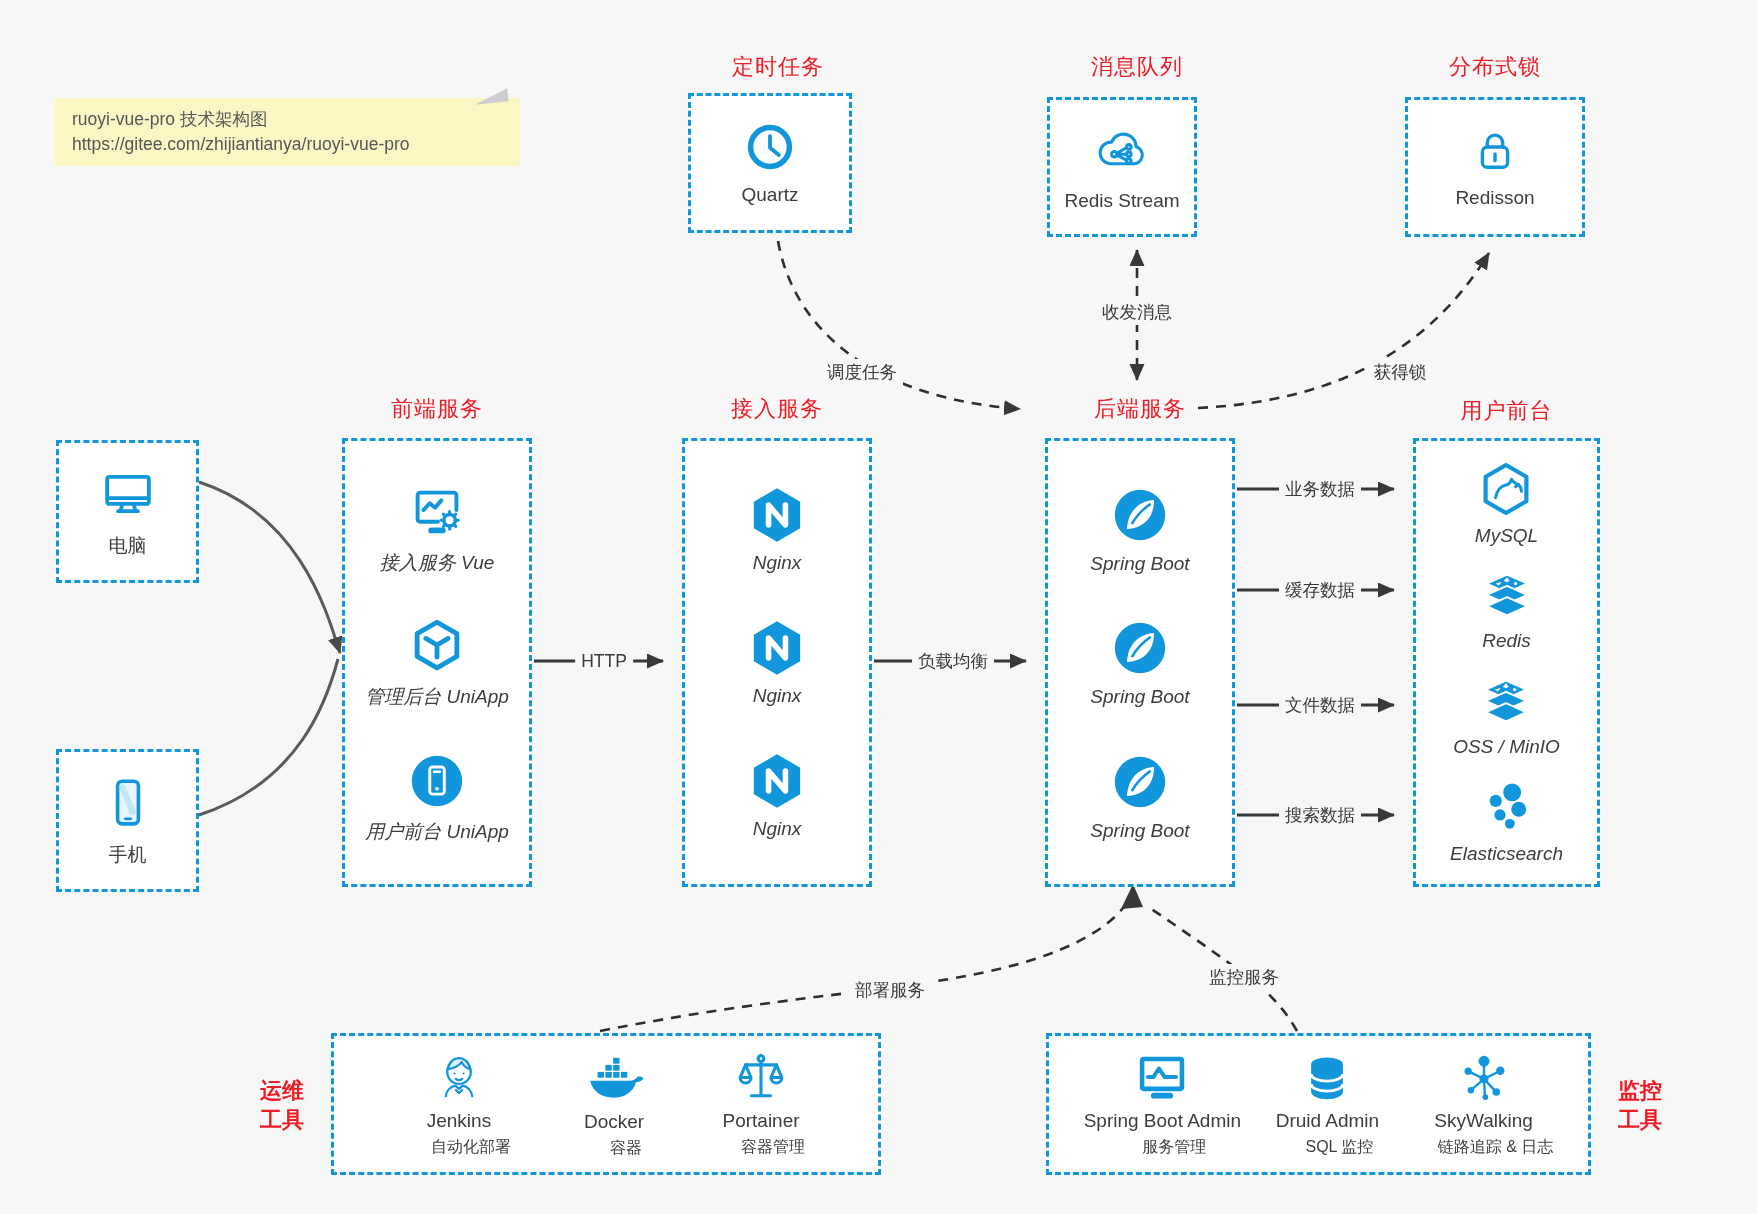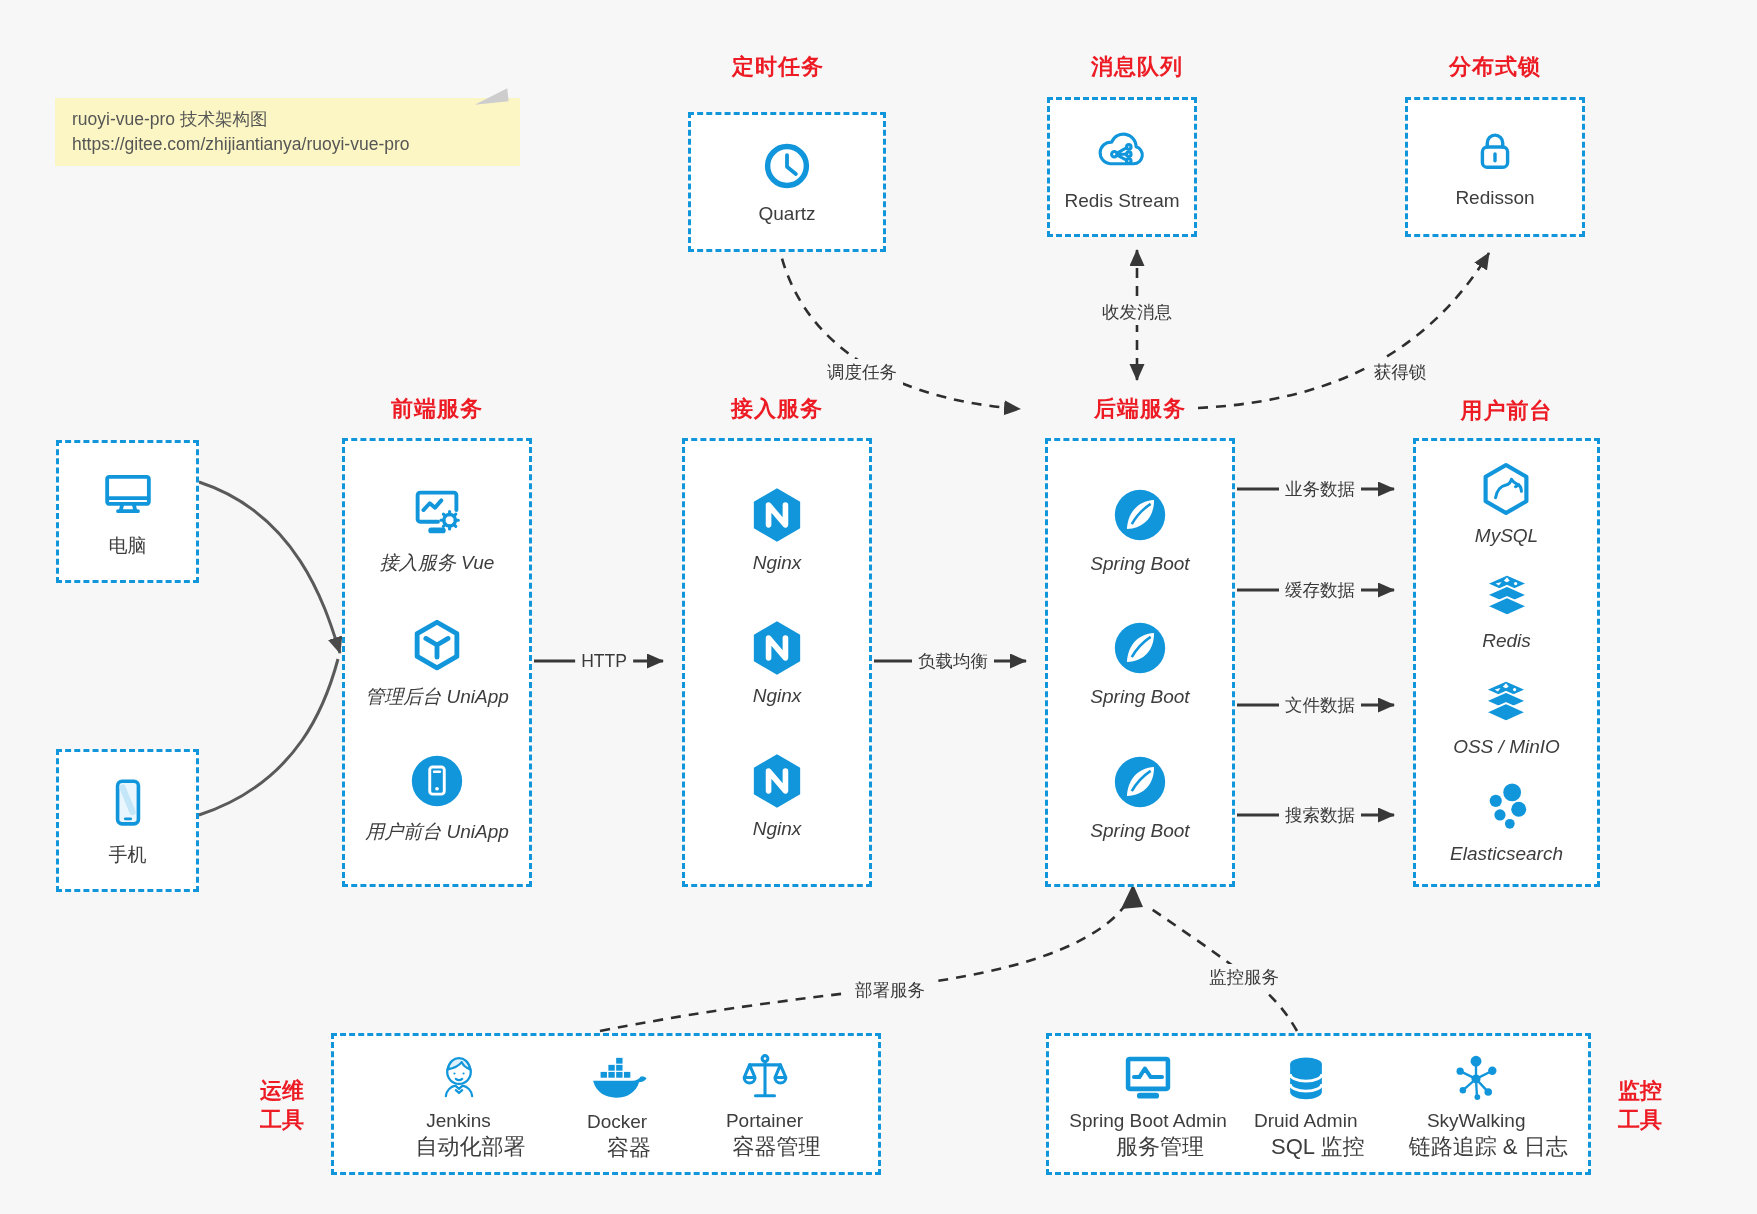--- a/index.html
+++ b/index.html
@@ -3,26 +3,26 @@
 <meta charset="utf-8">
 <style>
   html,body{margin:0;padding:0;background:#e9e9e9;}
   .canvas{position:relative;width:1757px;height:1214px;background:#f7f7f8;overflow:hidden;
           font-family:"Liberation Sans","DejaVu Sans",sans-serif;color:#3d3d3d;}
   svg.connectors{position:absolute;left:0;top:0;z-index:1;}
   .dbox{position:absolute;box-sizing:border-box;background:#fff;border:3px dashed #1296db;z-index:2;display:flex;}
   .vcol{flex-direction:column;justify-content:space-evenly;align-items:center;font-style:italic;}
   .ccell{flex-direction:column;justify-content:center;align-items:center;gap:10px;}
   .hrow{flex-direction:row;justify-content:space-evenly;align-items:center;}
-  .gtitle{position:absolute;z-index:2;text-align:center;font-size:22px;font-weight:bold;color:#ed1c24;letter-spacing:1px;}
+  .gtitle{position:absolute;z-index:2;text-align:center;font-size:22px;font-weight:normal;color:#ed1c24;letter-spacing:1px;}
   .item{display:flex;flex-direction:column;align-items:center;gap:7px;}
   .lbl{font-size:19px;color:#3d3d3d;white-space:nowrap;}
   .bitem{display:flex;flex-direction:column;align-items:center;gap:2px;text-align:center;}
   .bitem .nm{font-size:19px;line-height:24px;white-space:nowrap;}
-  .bitem .ds{font-size:22px;line-height:24px;white-space:nowrap;margin-left:24px;}
+  .bitem .ds{font-size:16px;line-height:24px;white-space:nowrap;margin-left:24px;}
   .chip{position:absolute;z-index:3;transform:translate(-50%,-50%);background:#f7f7f8;padding:1px 6px;
         font-size:17.5px;white-space:nowrap;color:#3a3a3a;}
   .side-label{position:absolute;z-index:2;text-align:center;font-size:22px;font-weight:bold;color:#ed1c24;line-height:29px;}
   .note{position:absolute;left:55px;top:98px;width:465px;height:68px;background:#fbf6c3;z-index:2;
         box-sizing:border-box;padding:9px 0 0 17px;font-size:17.5px;line-height:25px;color:#565656;}
   .fold{position:absolute;top:-8px;right:12px;width:0;height:0;border-left:34px solid transparent;
         border-bottom:13px solid #cdcdcd;transform:rotate(-6deg);}
   .icon{line-height:0;}
 </style>
 </head>
@@ -61,21 +61,21 @@
     </g>
   </svg>
 
   <div class="note">
     <div class="fold"></div>
     <div>ruoyi-vue-pro 技术架构图</div>
     <div>https://gitee.com/zhijiantianya/ruoyi-vue-pro</div>
   </div>
 
   <div class="gtitle" style="left:688px;top:52px;width:180px">定时任务</div>
-  <div class="dbox ccell" style="left:688px;top:112px;width:198px;height:140px">
+  <div class="dbox ccell" style="left:688px;top:93px;width:164px;height:140px">
     <span class="icon"><svg width="54" height="54" viewBox="0 0 64 64">
           <circle cx="32" cy="32" r="23" fill="none" stroke="#1296db" stroke-width="6.5"></circle>
           <path d="M32 19 V33 L42.5 41.5" fill="none" stroke="#1296db" stroke-width="4.5" stroke-linecap="round" stroke-linejoin="round"></path>
         </svg></span>
     <span class="lbl">Quartz</span>
   </div>
 
   <div class="gtitle" style="left:1047px;top:52px;width:180px">消息队列</div>
   <div class="dbox ccell" style="left:1047px;top:97px;width:150px;height:140px">
     <span class="icon"><svg width="58" height="58" viewBox="0 0 64 64" fill="none" stroke="#1296db" stroke-width="3.4" stroke-linecap="round" stroke-linejoin="round">

